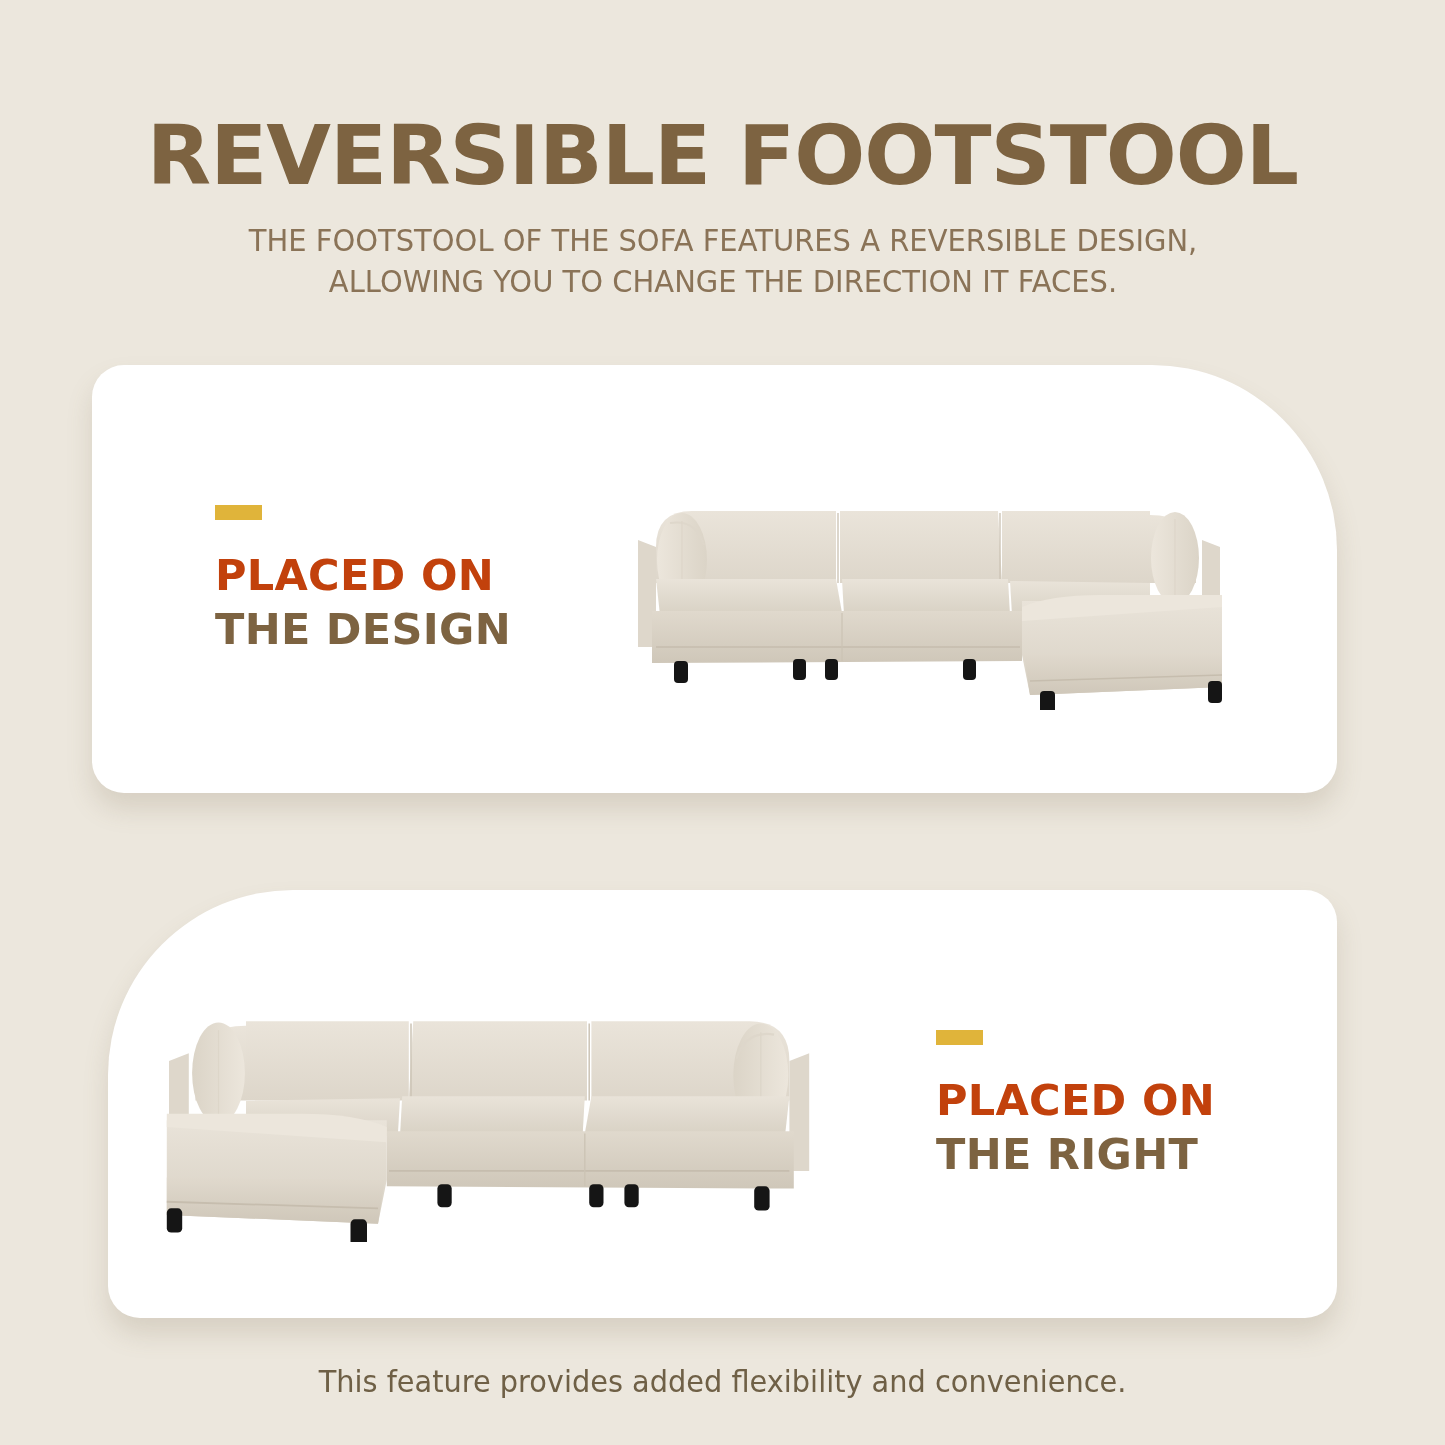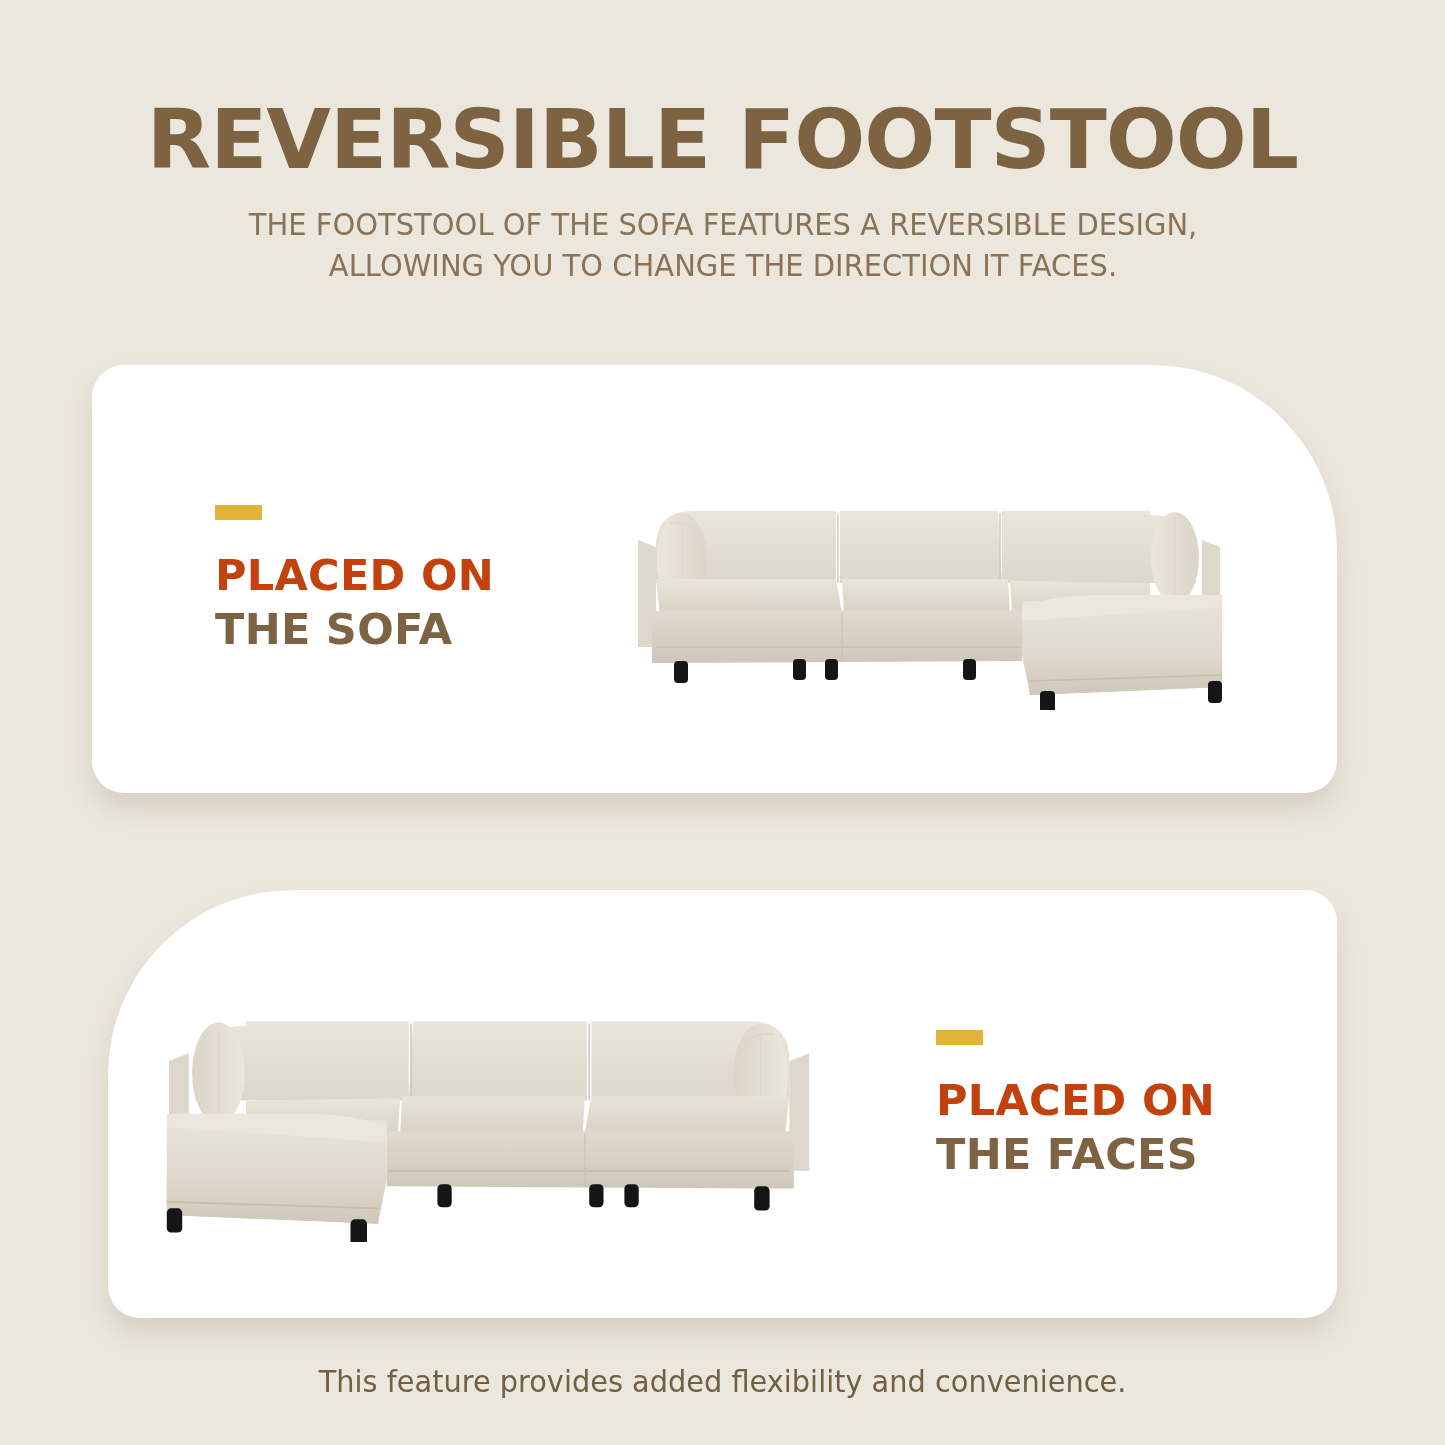--- a/index.html
+++ b/index.html
@@ -12,21 +12,21 @@
     background: #ece7dd;
     font-family: "Liberation Sans", sans-serif;
     overflow: hidden;
     position: relative;
   }
 
   
   .header {
     position: absolute;
     left: 0;
-    top: 0;
+    top: 16px;
     width: 1445px;
     text-align: center;
   }
   .page-title {
     margin: 0;
     padding-top: 96px;
     font-family: "DejaVu Sans", sans-serif;
     font-weight: 700;
     font-size: 82px;
     line-height: 88px;
@@ -124,21 +124,21 @@
     <div>THE FOOTSTOOL OF THE SOFA FEATURES A REVERSIBLE DESIGN,</div>
     <div>ALLOWING YOU TO CHANGE THE DIRECTION IT FACES.</div>
   </div>
 </div>
 
 <div class="card card-right"></div>
 
 <div class="label-block label-right">
   <div class="accent-bar"></div>
   <div class="label-line1">PLACED ON</div>
-  <div class="label-line2">THE SOFA</div>
+  <div class="label-line2">THE DESIGN</div>
 </div>
 
 <svg class="sofa sofa-right" width="600" height="215" viewBox="0 0 600 215">
   <defs>
     <linearGradient id="fabTopR" x1="0" y1="0" x2="0" y2="1">
       <stop offset="0%" stop-color="#eae4da"></stop>
       <stop offset="100%" stop-color="#ddd6ca"></stop>
     </linearGradient>
     <linearGradient id="fabSeatR" x1="0" y1="0" x2="0" y2="1">
       <stop offset="0%" stop-color="#e9e3d9"></stop>
@@ -192,21 +192,21 @@
   <rect x="333" y="164" width="13" height="21" rx="4" fill="#151515"></rect>
   <rect x="410" y="196" width="15" height="24" rx="4" fill="#151515"></rect>
   <rect x="578" y="186" width="14" height="22" rx="4" fill="#151515"></rect>
 </svg>
 
 <div class="card card-left"></div>
 
 <div class="label-block label-left">
   <div class="accent-bar"></div>
   <div class="label-line1">PLACED ON</div>
-  <div class="label-line2">THE FACES</div>
+  <div class="label-line2">THE RIGHT</div>
 </div>
 
 <svg class="sofa sofa-left" width="660" height="240" viewBox="0 0 600 215">
   <g transform="translate(600,0) scale(-1,1)">
     <defs>
       <linearGradient id="fabTopL" x1="0" y1="0" x2="0" y2="1">
         <stop offset="0%" stop-color="#eae4da"></stop>
         <stop offset="100%" stop-color="#ddd6ca"></stop>
       </linearGradient>
       <linearGradient id="fabSeatL" x1="0" y1="0" x2="0" y2="1">

